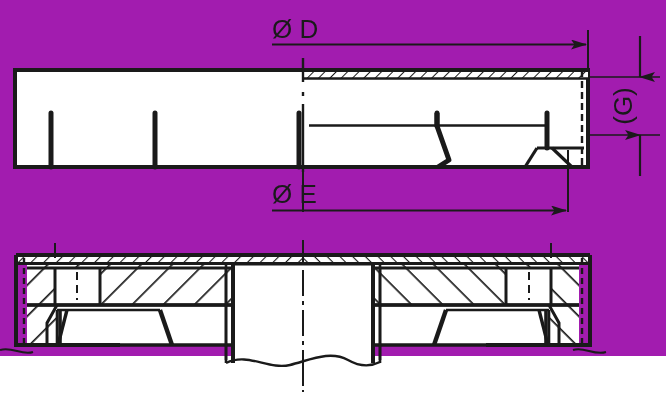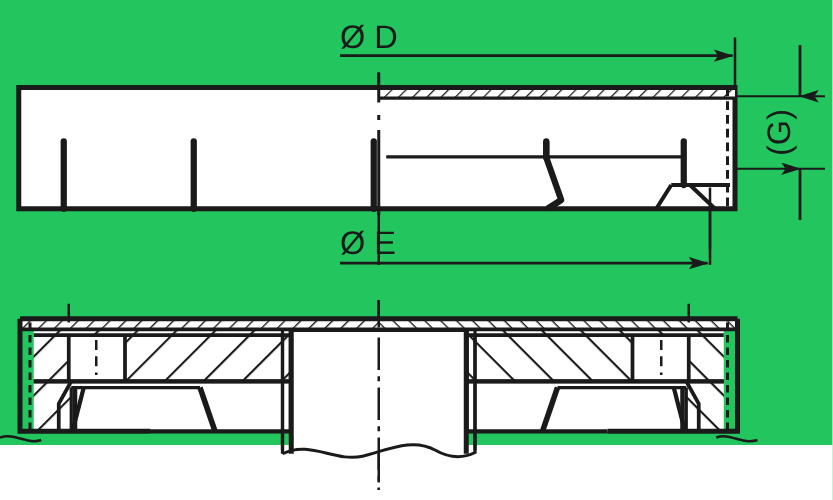--- a/index.html
+++ b/index.html
@@ -1,18 +1,18 @@
 <!DOCTYPE html>
 <html><head>
 <meta charset="utf-8">
 <style>
   html,body{margin:0;padding:0;background:#ffffff;}
   body{width:666px;height:400px;overflow:hidden;
        font-family:"Liberation Sans", sans-serif;}
-  #drawing{position:relative;width:666px;height:356px;background:#22c55e;}
+  #drawing{position:relative;width:666px;height:356px;background:#a21caf;}
   svg{display:block;}
   .dimtext{font-family:"Liberation Sans", sans-serif;font-size:26px;fill:#1a1a1a;}
 </style>
 </head>
 <body>
 
 <div id="drawing">
 
 <svg width="666" height="400" viewBox="0 0 666 400">
 

